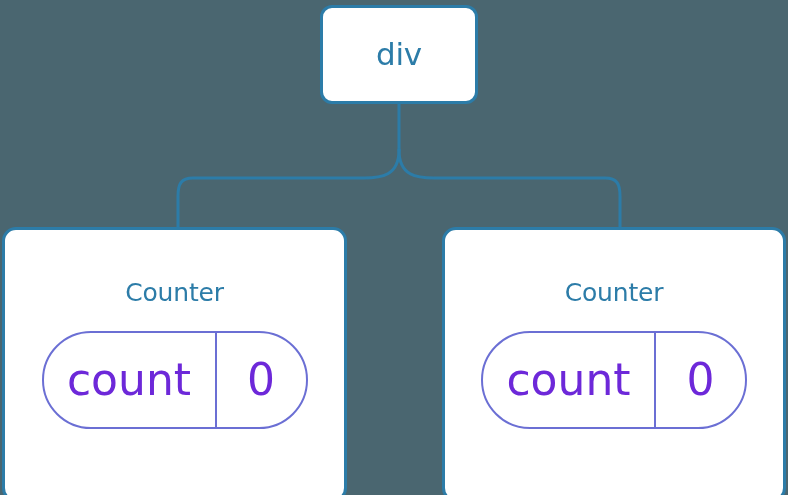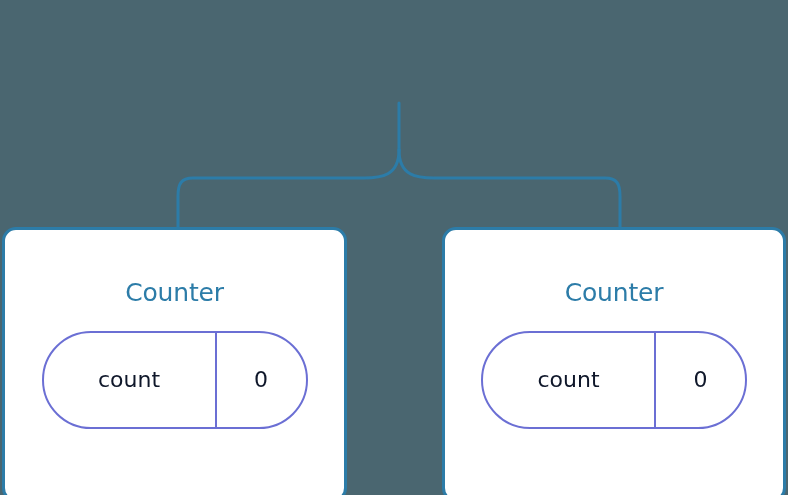--- a/index.html
+++ b/index.html
@@ -82,22 +82,22 @@
     border-radius: 49px;
     box-sizing: border-box;
     display: flex;
     align-items: stretch;
   }
   .pill-key,
   .pill-val {
     display: flex;
     align-items: center;
     justify-content: center;
-    color: #0f172a;
-    font-size: 22px;
+    color: #6d28d9;
+    font-size: 44px;
     line-height: 1;
     box-sizing: border-box;
   }
   .pill-key {
     width: 173px;
     border-right: 2px solid #6b6fd4;
   }
   .pill-val {
     flex: 1 1 auto;
   }
@@ -117,20 +117,23 @@
              C 181 178, 178 184, 178 196
              L 178 227" fill="none" stroke="#2c7ca8" stroke-width="3" stroke-linecap="round" stroke-linejoin="round"></path>
 
     <path d="M 399 150
              C 399 176, 417 178, 434 178
              L 605 178
              C 617 178, 620 184, 620 196
              L 620 227" fill="none" stroke="#2c7ca8" stroke-width="3" stroke-linecap="round" stroke-linejoin="round"></path>
   </svg>
 
+  <div class="node node-root">
+    <span class="node-title-root">div</span>
+  </div>
 
   <div class="node node-child node-left">
     <span class="node-title-child">Counter</span>
     <div class="pill">
       <span class="pill-key">count</span>
       <span class="pill-val">0</span>
     </div>
   </div>
 
   <div class="node node-child node-right">

